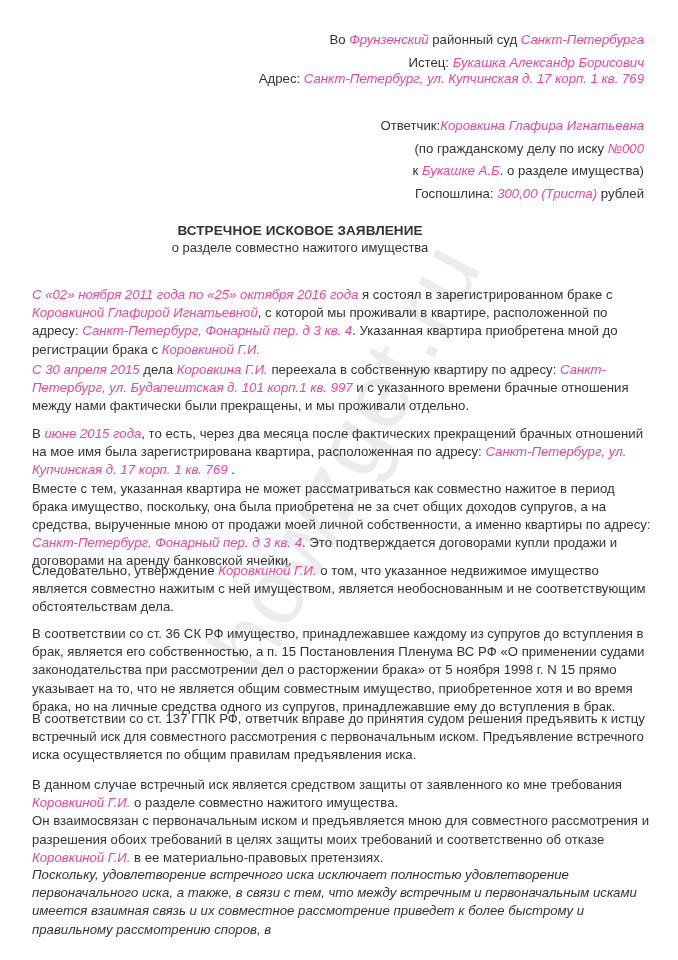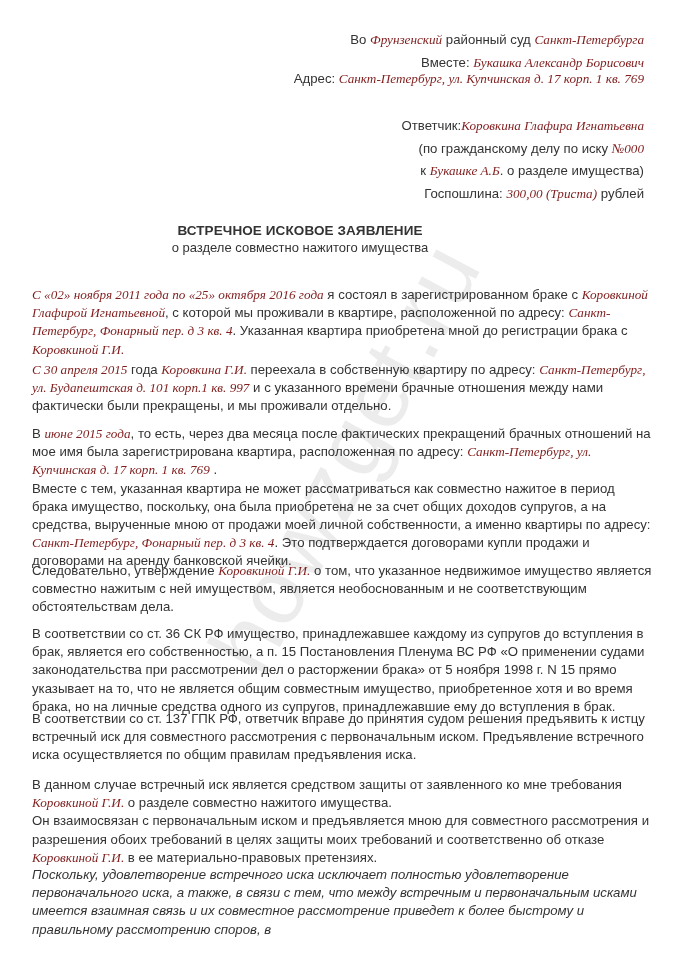--- a/index.html
+++ b/index.html
@@ -3,21 +3,21 @@
 <meta charset="utf-8">
 <style>
   html, body { margin: 0; padding: 0; background: #ffffff; }
   body {
     width: 678px; height: 960px; overflow: hidden; position: relative;
     font-family: "Liberation Sans", sans-serif;
     color: #333333;
     font-size: 13.2px;
   }
   .page { position: absolute; left: 0; top: 0; width: 678px; height: 960px; }
-  .hl { color: #7f1d1d; font-style: italic; font-family: Liberation Serif, serif; }
+  .hl { color: #ec4899; font-style: italic; }
   .hdr { position: absolute; right: 34px; text-align: right; white-space: nowrap; line-height: 16px; }
   .title-block { position: absolute; left: 0; width: 600px; text-align: center; top: 222px; }
   .title { font-weight: bold; font-size: 13.5px; letter-spacing: 0.1px; line-height: 17px; }
   .subtitle { font-size: 13px; line-height: 17px; }
   .para { position: absolute; left: 32px; width: 620px; line-height: 18.2px; }
   .para p { margin: 0; }
   .watermark {
     position: absolute; left: 110px; top: 405px;
     font-size: 92px; color: rgba(150,150,150,0.18);
     transform: rotate(-62deg); transform-origin: center;
@@ -27,21 +27,21 @@
 </style>
 </head>
 <body>
 
 <div class="page">
 
   <div class="watermark">howzget.ru</div>
 
   <div class="hdr" style="top:32px;"><span>Во </span><span class="hl">Фрунзенский</span><span> районный суд </span><span class="hl">Санкт-Петербурга</span></div>
 
-  <div class="hdr" style="top:55px;"><span>Вместе: </span><span class="hl">Букашка Александр Борисович</span></div>
+  <div class="hdr" style="top:55px;"><span>Истец: </span><span class="hl">Букашка Александр Борисович</span></div>
 
   <div class="hdr" style="top:71px;"><span>Адрес: </span><span class="hl">Санкт-Петербург, ул. Купчинская д. 17 корп. 1 кв. 769</span></div>
 
   <div class="hdr" style="top:118px;"><span>Ответчик:</span><span class="hl">Коровкина Глафира Игнатьевна</span></div>
 
   <div class="hdr" style="top:141px;"><span>(по гражданскому делу по иску </span><span class="hl">№000</span></div>
 
   <div class="hdr" style="top:163px;margin-left:24px;"><span>к </span><span class="hl">Букашке А.Б</span><span>. о разделе имущества)</span></div>
 
   <div class="hdr" style="top:186px;"><span>Госпошлина: </span><span class="hl">300,00 (Триста)</span><span> рублей</span></div>
@@ -49,21 +49,21 @@
   <div class="title-block">
     <div class="title">ВСТРЕЧНОЕ ИСКОВОЕ ЗАЯВЛЕНИЕ</div>
     <div class="subtitle">о разделе совместно нажитого имущества</div>
   </div>
 
   <div class="para" style="top:286px;">
     <p><span class="hl">С «02» ноября  2011 года по «25» октября 2016 года</span><span> я состоял в зарегистрированном браке с </span><span class="hl">Коровкиной Глафирой Игнатьевной</span><span>, с которой мы проживали в квартире, расположенной по адресу: </span><span class="hl">Санкт-Петербург, Фонарный пер. д 3 кв. 4</span><span>. Указанная квартира приобретена мной до регистрации брака с </span><span class="hl">Коровкиной Г.И.</span></p>
   </div>
 
   <div class="para" style="top:361px;">
-    <p><span class="hl">С 30 апреля 2015</span><span> года </span><span class="hl">Коровкина Г.И.</span><span> переехала в собственную квартиру по адресу: </span><span class="hl">Санкт-Петербург, ул. Будапештская д. 101 корп.1 кв. 997</span><span> и с указанного времени брачные отношения между нами фактически были прекращены, и мы проживали отдельно.</span></p>
+    <p><span class="hl">С 30 апреля 2015</span><span> дела </span><span class="hl">Коровкина Г.И.</span><span> переехала в собственную квартиру по адресу: </span><span class="hl">Санкт-Петербург, ул. Будапештская д. 101 корп.1 кв. 997</span><span> и с указанного времени брачные отношения между нами фактически были прекращены, и мы проживали отдельно.</span></p>
   </div>
 
   <div class="para" style="top:425px;">
     <p><span>В </span><span class="hl">июне 2015 года</span><span>, то есть, через два месяца после фактических прекращений брачных отношений на мое имя была зарегистрирована квартира, расположенная по адресу: </span><span class="hl">Санкт-Петербург, ул. Купчинская д. 17 корп. 1 кв. 769</span><span> .</span></p>
     <p><span>Вместе с тем, указанная квартира не может рассматриваться как совместно нажитое в период брака имущество, поскольку, она была приобретена не за счет общих доходов супругов, а на средства, вырученные мною от продажи моей личной собственности, а именно квартиры по адресу: </span><span class="hl">Санкт-Петербург, Фонарный пер. д 3 кв. 4</span><span>. Это подтверждается договорами купли продажи и договорами на аренду банковской ячейки.</span></p>
   </div>
 
   <div class="para" style="top:562px;">
     <p><span>Следовательно, утверждение </span><span class="hl">Коровкиной Г.И.</span><span> о том, что указанное недвижимое имущество является совместно нажитым с ней имуществом, является необоснованным и не соответствующим обстоятельствам дела.</span></p>
   </div>

